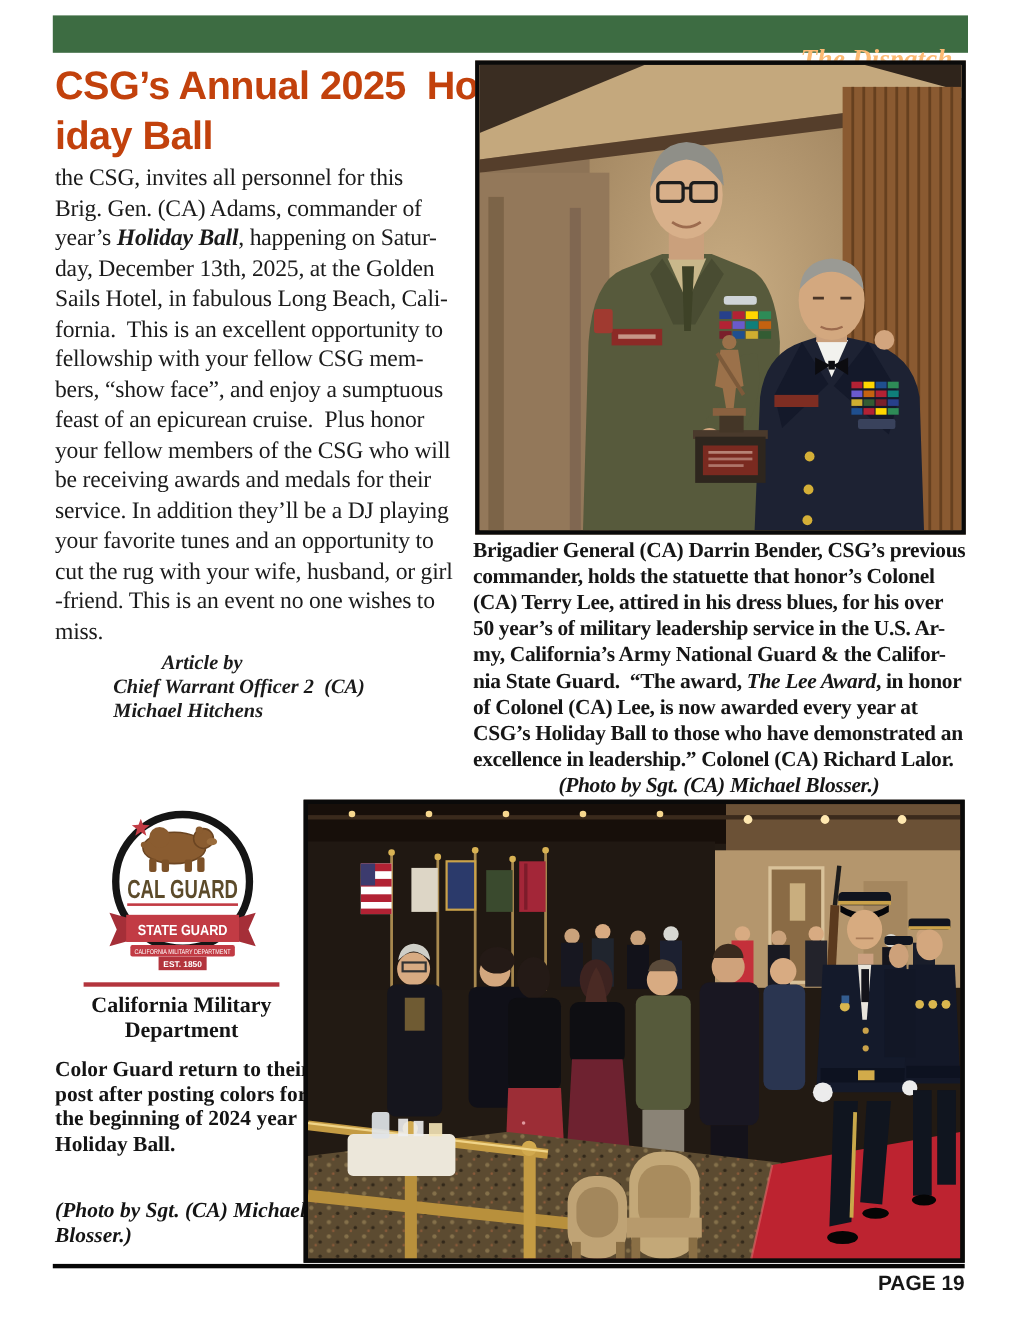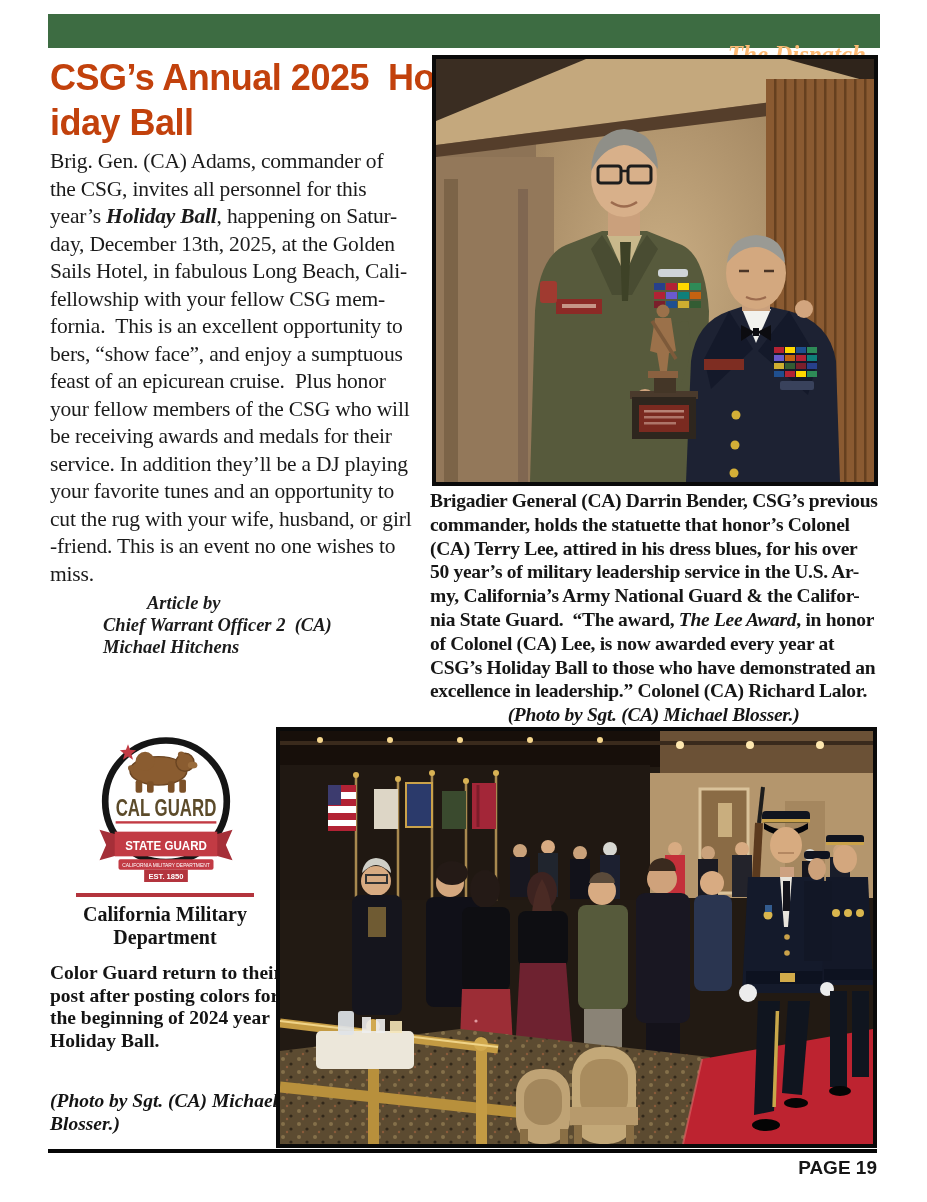--- a/index.html
+++ b/index.html
@@ -53,27 +53,27 @@
   <div class="abs" id="header-bar">
     <span id="header-title">The Dispatch</span>
   </div>
 
   <div class="abs" id="headline">
       <div class="ln">CSG’s Annual 2025  Hol-</div>
       <div class="ln">iday Ball</div>
     </div>
 
   <div class="abs" id="body-text">
+      <div class="ln">the CSG, invites all personnel for this</div>
       <div class="ln">Brig. Gen. (CA) Adams, commander of</div>
-      <div class="ln">the CSG, invites all personnel for this</div>
       <div class="ln"><span>year’s </span><span class="b i">Holiday Ball</span><span>, happening on Satur-</span></div>
       <div class="ln">day, December 13th, 2025, at the Golden</div>
       <div class="ln">Sails Hotel, in fabulous Long Beach, Cali-</div>
+      <div class="ln">fornia.  This is an excellent opportunity to</div>
       <div class="ln">fellowship with your fellow CSG mem-</div>
-      <div class="ln">fornia.  This is an excellent opportunity to</div>
       <div class="ln">bers, “show face”, and enjoy a sumptuous</div>
       <div class="ln">feast of an epicurean cruise.  Plus honor</div>
       <div class="ln">your fellow members of the CSG who will</div>
       <div class="ln">be receiving awards and medals for their</div>
       <div class="ln">service. In addition they’ll be a DJ playing</div>
       <div class="ln">your favorite tunes and an opportunity to</div>
       <div class="ln">cut the rug with your wife, husband, or girl</div>
       <div class="ln">-friend. This is an event no one wishes to</div>
       <div class="ln">miss.</div>
     </div>

